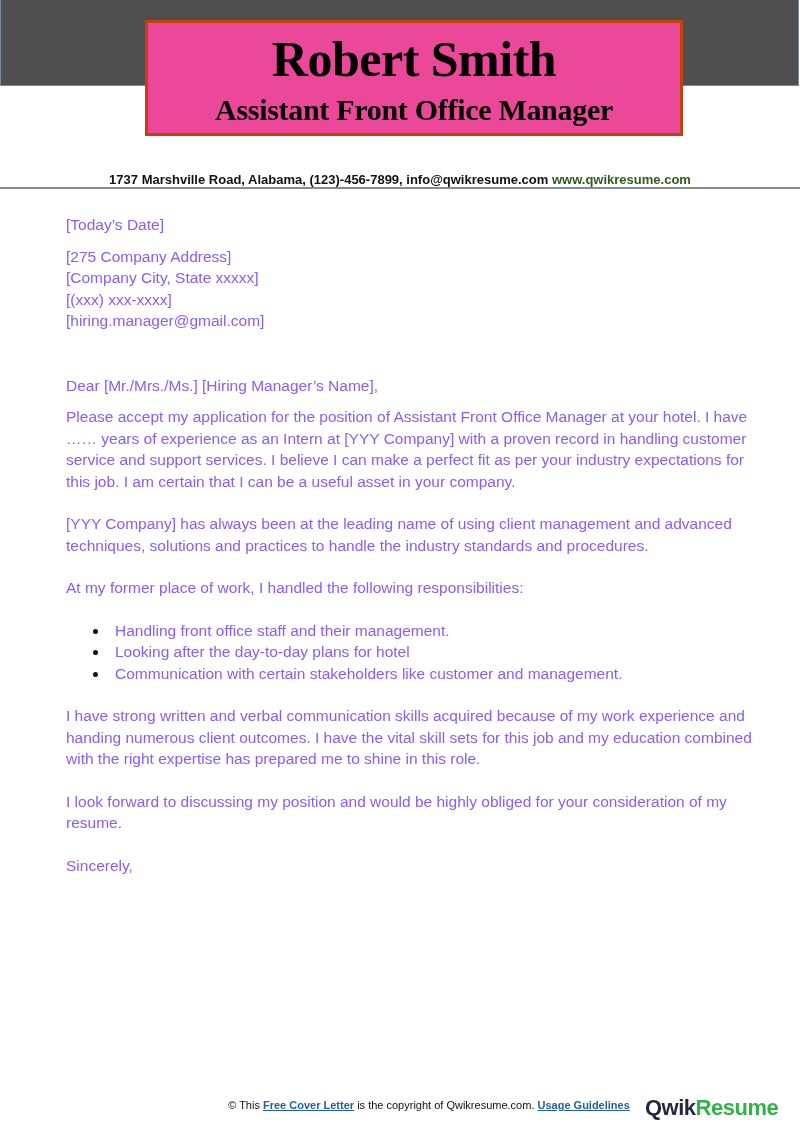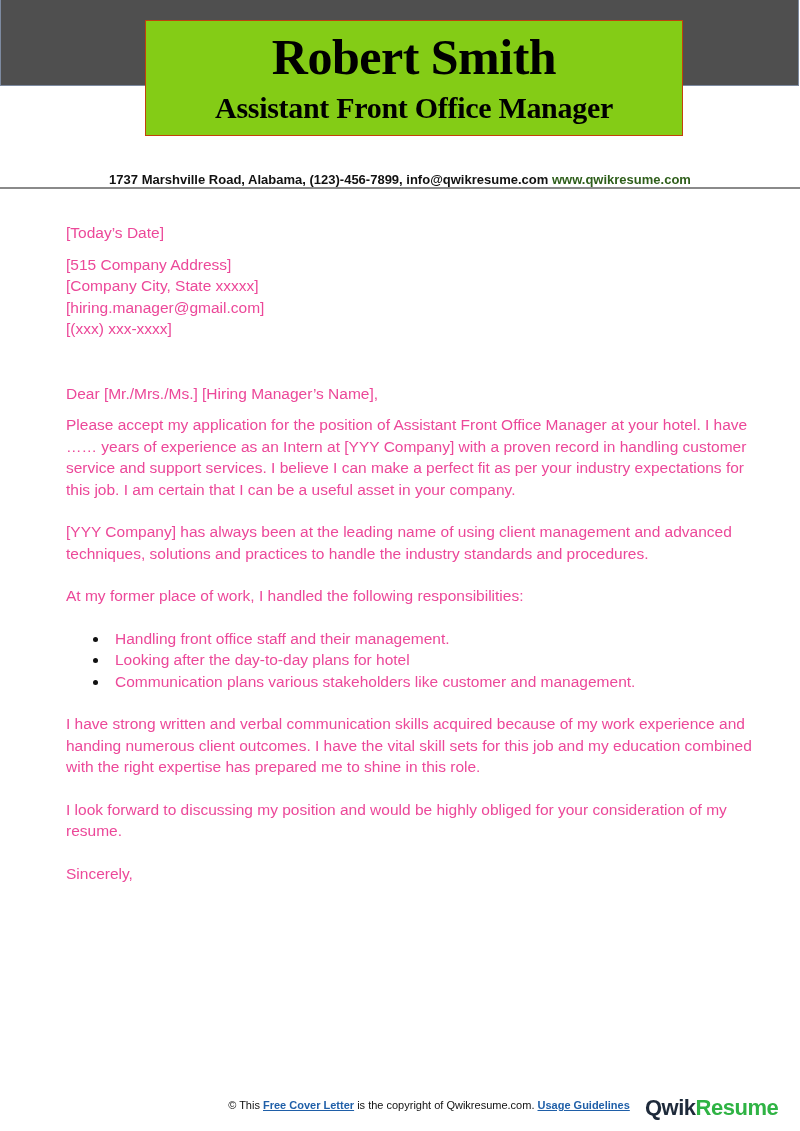--- a/index.html
+++ b/index.html
@@ -7,36 +7,36 @@
       width: 800px; height: 1131px; position: relative; overflow: hidden;
       background: #ffffff; color: #111111;
       font-family: "Liberation Sans", sans-serif;
     }
     .top-band {
       position: absolute; left: 0; top: 0; width: 797px; height: 85px;
       background: #4f4f4f; border: 1px solid #7d8aa0; border-top: none;
     }
     .name-box {
       position: absolute; left: 145px; top: 20px; width: 538px; height: 116px;
-      background: #84cc16; border: 1px solid #c2410c; box-sizing: border-box;
+      background: #ec4899; border: 3px solid #c2410c; box-sizing: border-box;
       text-align: center; font-family: "Liberation Serif", serif; font-weight: bold; color: #000;
     }
     .name-box .name { font-size: 50px; line-height: 56px; margin-top: 8px; letter-spacing: -0.5px; }
     .name-box .title { font-size: 30px; line-height: 34px; margin-top: 6px; letter-spacing: -0.3px; }
     .contact {
       position: absolute; left: 0; top: 172px; width: 800px; text-align: center;
       font-size: 13px; font-weight: bold; color: #111;
     }
     .contact .web { color: #2e5e1a; }
     .divider {
       position: absolute; left: 0; top: 187px; width: 800px; height: 2px; background: #8a8a8a;
     }
     .letter {
-      position: absolute; left: 66px; top: 222px; width: 690px;
-      font-size: 15.5px; line-height: 21.5px; color: #ec4899;
+      position: absolute; left: 66px; top: 214px; width: 690px;
+      font-size: 15.5px; line-height: 21.5px; color: #8b5cf6;
     }
     .letter p { margin: 0; }
     .date { margin-bottom: 10px !important; }
     .address { margin-bottom: 43px !important; }
     .greeting { margin-bottom: 10px !important; }
     .para { margin-bottom: 21px !important; }
     .intro-list { margin-bottom: 21px !important; }
     ul.resp { margin: 0 0 21px 0; padding: 0 0 0 49px; list-style: none; }
     ul.resp li { position: relative; }
     ul.resp li::before {
@@ -70,33 +70,33 @@
 <div class="contact">
   <span>1737 Marshville Road, Alabama, (123)-456-7899, info@qwikresume.com</span>
   <span class="web">www.qwikresume.com</span>
 </div>
 
 <div class="divider"></div>
 
 <div class="letter">
   <p class="date">[Today’s Date]</p>
   <div class="address">
-    <p>[515 Company Address]</p>
+    <p>[275 Company Address]</p>
     <p>[Company City, State xxxxx]</p>
+    <p>[(xxx) xxx-xxxx]</p>
     <p>[hiring.manager@gmail.com]</p>
-    <p>[(xxx) xxx-xxxx]</p>
   </div>
   <p class="greeting">Dear [Mr./Mrs./Ms.] [Hiring Manager’s Name],</p>
   <p class="para">Please accept my application for the position of Assistant Front Office Manager at your hotel. I have …… years of experience as an Intern at [YYY Company] with a proven record in handling customer service and support services. I believe I can make a perfect fit as per your industry expectations for this job. I am certain that I can be a useful asset in your company.</p>
   <p class="para">[YYY Company] has always been at the leading name of using client management and advanced techniques, solutions and practices to handle the industry standards and procedures.</p>
   <p class="intro-list">At my former place of work, I handled the following responsibilities:</p>
   <ul class="resp">
     <li>Handling front office staff and their management.</li>
     <li>Looking after the day-to-day plans for hotel</li>
-    <li>Communication plans various stakeholders like customer and management.</li>
+    <li>Communication with certain stakeholders like customer and management.</li>
   </ul>
   <p class="para">I have strong written and verbal communication skills acquired because of my work experience and handing numerous client outcomes. I have the vital skill sets for this job and my education combined with the right expertise has prepared me to shine in this role.</p>
   <p class="para">I look forward to discussing my position and would be highly obliged for your consideration of my resume.</p>
   <p class="closing">Sincerely,</p>
 </div>
 
 <div class="footer">
   <span>© This </span><a>Free Cover Letter</a><span> is the copyright of Qwikresume.com. </span><a>Usage Guidelines</a>
 </div>
 

